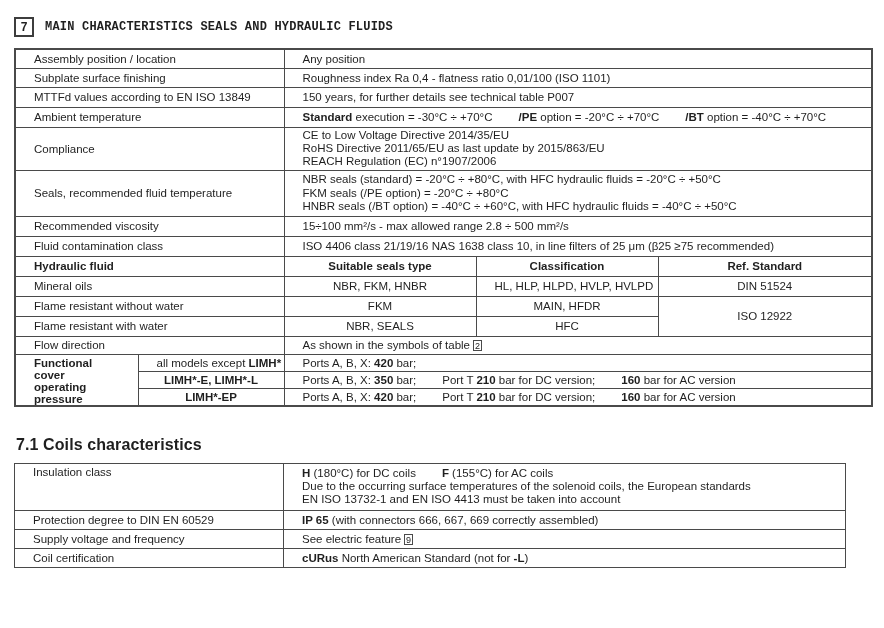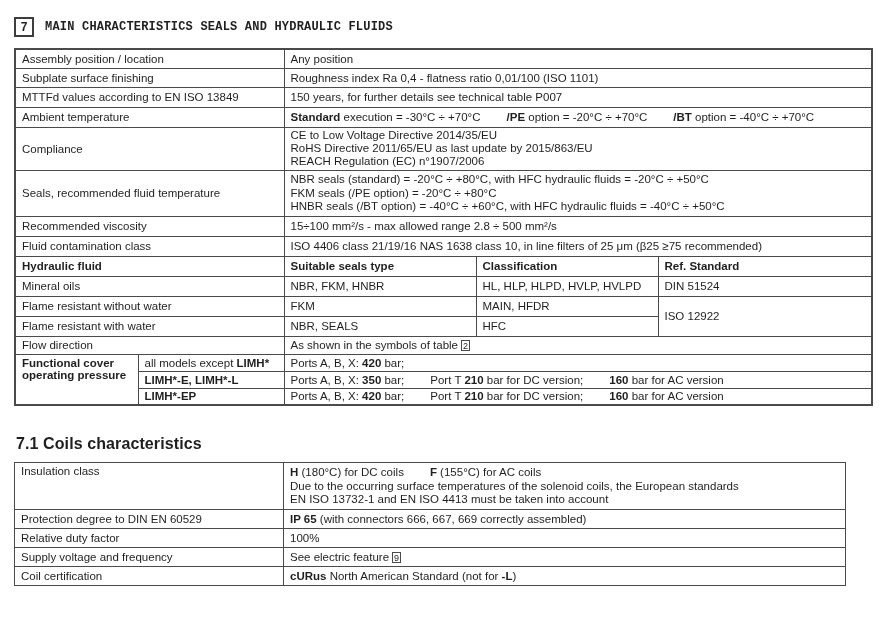--- a/index.html
+++ b/index.html
@@ -23,28 +23,28 @@
 
   .sub-title { font-weight:bold; font-size:16px; margin:29px 0 9px 2px; letter-spacing:.1px; }
 
   
   table { border-collapse:collapse; table-layout:fixed; }
   .t1 { width:857px; border:2px solid #4a4a4a; }
   .t2 { width:831px; border:1px solid #b91c1c; }
   td {
     border:1px solid #4a4a4a;
     font-size:11.5px;
-    padding:0 6px;
+    padding:0 18px;
     vertical-align:middle;
     white-space:nowrap;
     overflow:hidden;
   }
   td.wrap { white-space:normal; }
   .bold { font-weight:bold; }
-  .center { text-align:left;margin-top:45px; }
+  .center { text-align:center;margin-top:45px; }
   .vtop { vertical-align:top; padding-top:2px; }
   .lines { padding-top:1px; padding-bottom:1px; }
   .lines div { line-height:13.4px; }
   .h18 { height:18px;margin-top:24px; } .h19 { height:19px; } .h20 { height:20px; }
   .h17 { height:17px; } .h41 { height:41px; } .h46 { height:46px; } .h47 { height:47px; }
 
   .b { font-weight:bold; }
   .gap { margin-left:26px; }
   .refbox {
     display:inline-block; border:1px solid #4a4a4a;
@@ -185,24 +185,20 @@
         <div>Due to the occurring surface temperatures of the solenoid coils, the European standards</div>
         <div>EN ISO 13732-1 and EN ISO 4413 must be taken into account</div>
       </td>
     </tr>
 
     <tr class="h19">
       <td>Protection degree to DIN EN 60529</td>
       <td><span class="b">IP 65</span><span> (with connectors 666, 667, 669 correctly assembled)</span></td>
     </tr>
 
-    <tr class="h19">
-      <td>Relative duty factor</td>
-      <td>100%</td>
-    </tr>
 
     <tr class="h19">
       <td>Supply voltage and frequency</td>
       <td><span>See electric feature</span><span class="refbox">9</span></td>
     </tr>
 
 
     <tr class="h19">
       <td>Coil certification</td>
       <td><span class="b">cURus</span><span> North American Standard (not for </span><span class="b">-L</span><span>)</span></td>

